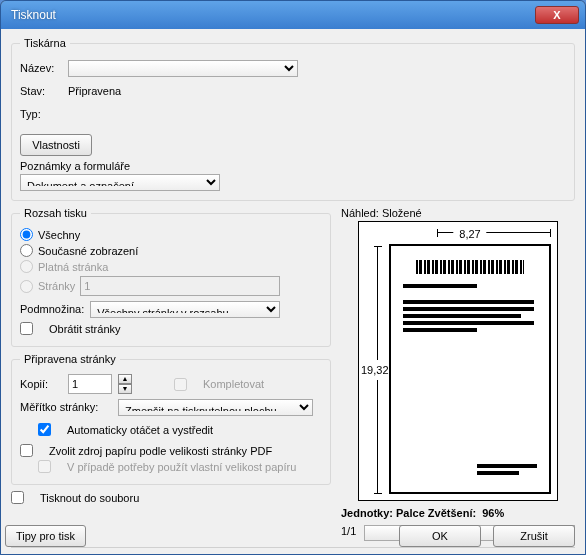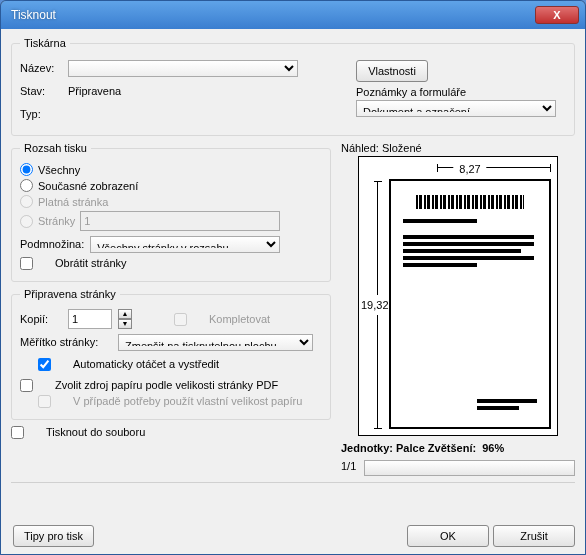--- a/index.html
+++ b/index.html
@@ -19,26 +19,26 @@
 .lbl { min-width: 42px; }
 .lbl-wide { min-width: 92px; }
 
 select.combo { height: 17px; border: 1px solid #aaa; background: linear-gradient(#fff,#eee); padding: 4px 2px; }
 input[type=text].num { width: 44px; height: 20px; border: 1px solid #aaa; padding: 0 3px; }
 .spinner { display: inline-flex; flex-direction: column; }
 .spinner button { width: 14px; height: 10px; font-size: 7px; line-height: 6px; border: 1px solid #888; background: linear-gradient(#fff,#ddd); padding: 0; cursor: pointer; }
 
 .btn { height: 22px; padding: 0 10px; border: 1px solid #888; border-radius: 3px; background: linear-gradient(#fdfdfd,#e3e3e3); cursor: pointer; min-width: 72px; }
 
-.chk { display: flex; gap: 22px; margin: 3px 0; }
+.chk { display: flex; align-items: center; gap: 16px; margin: 3px 0; }
 .chk input { width: 13px; height: 13px; }
 .disabled, .disabled * { color: #9a9a9a; }
 .radio { display: flex; align-items: center; gap: 5px; margin: 3px 0; }
 
-.top-grid { display: flex; gap: 2px; }
+.top-grid { display: flex; gap: 2px; flex-direction: column; }
 .top-left { flex: 1; }
 .top-right { width: 210px; padding-top: 2px; }
 
 .mid { display: flex; gap: 10px; }
 .mid-left { width: 320px; }
 .mid-right { flex: 1; }
 
 .preview { border: 1px solid #000; height: 280px; width: 200px; margin: 2px auto 6px auto; position: relative; background: #fff; }
 .preview-ruler-top { position: absolute; left: 30px; right: 6px; top: 4px; height: 12px; display: flex; align-items: center; padding-left: 48px; }
 .ruler-line-h { flex:1; border-top: 1px solid #000; position: relative; }
@@ -54,21 +54,21 @@
 .txtline.short{width:55%}.txtline.med{width:88%}.txtline.long{width:98%}
 .sig { position:absolute; bottom:14px; right:12px; width:60px; }
 
 .ruler-w-label{ position:absolute; top:2px; left:50%; transform:translateX(-50%); background:#fff; padding:0 6px; font-size:11px;}
 .ruler-h-label{ position:absolute; left:-2px; top:50%; transform:translateY(-50%); background:#fff; padding:4px 0; font-size:11px;}
 
 .units-row { font-size: 11px; margin: 2px 0 6px 0; font-weight: bold;}
 .page-counter-row { display:flex; align-items:flex-start; gap:8px; }
 .slider { flex:1; height:16px; background: linear-gradient(#fff,#e8e8e8); border:1px solid #aaa; position:relative; }
 
-.bottom-bar { position:absolute; left:12px; right:10px; bottom:8px; display:flex; align-items:center; gap:4px;}
+.bottom-bar { position:absolute; left:4px; right:10px; bottom:8px; display:flex; align-items:center; gap:12px;}
 .bottom-bar .spacer { flex:1; }
 
 hr.sep { border:none; border-top:1px solid #d0d0d0; margin:6px 0; }
 </style>
 </head>
 <body>
 
 <div class="window">
   <div class="titlebar">
     <span class="title">Tisknout</span>

